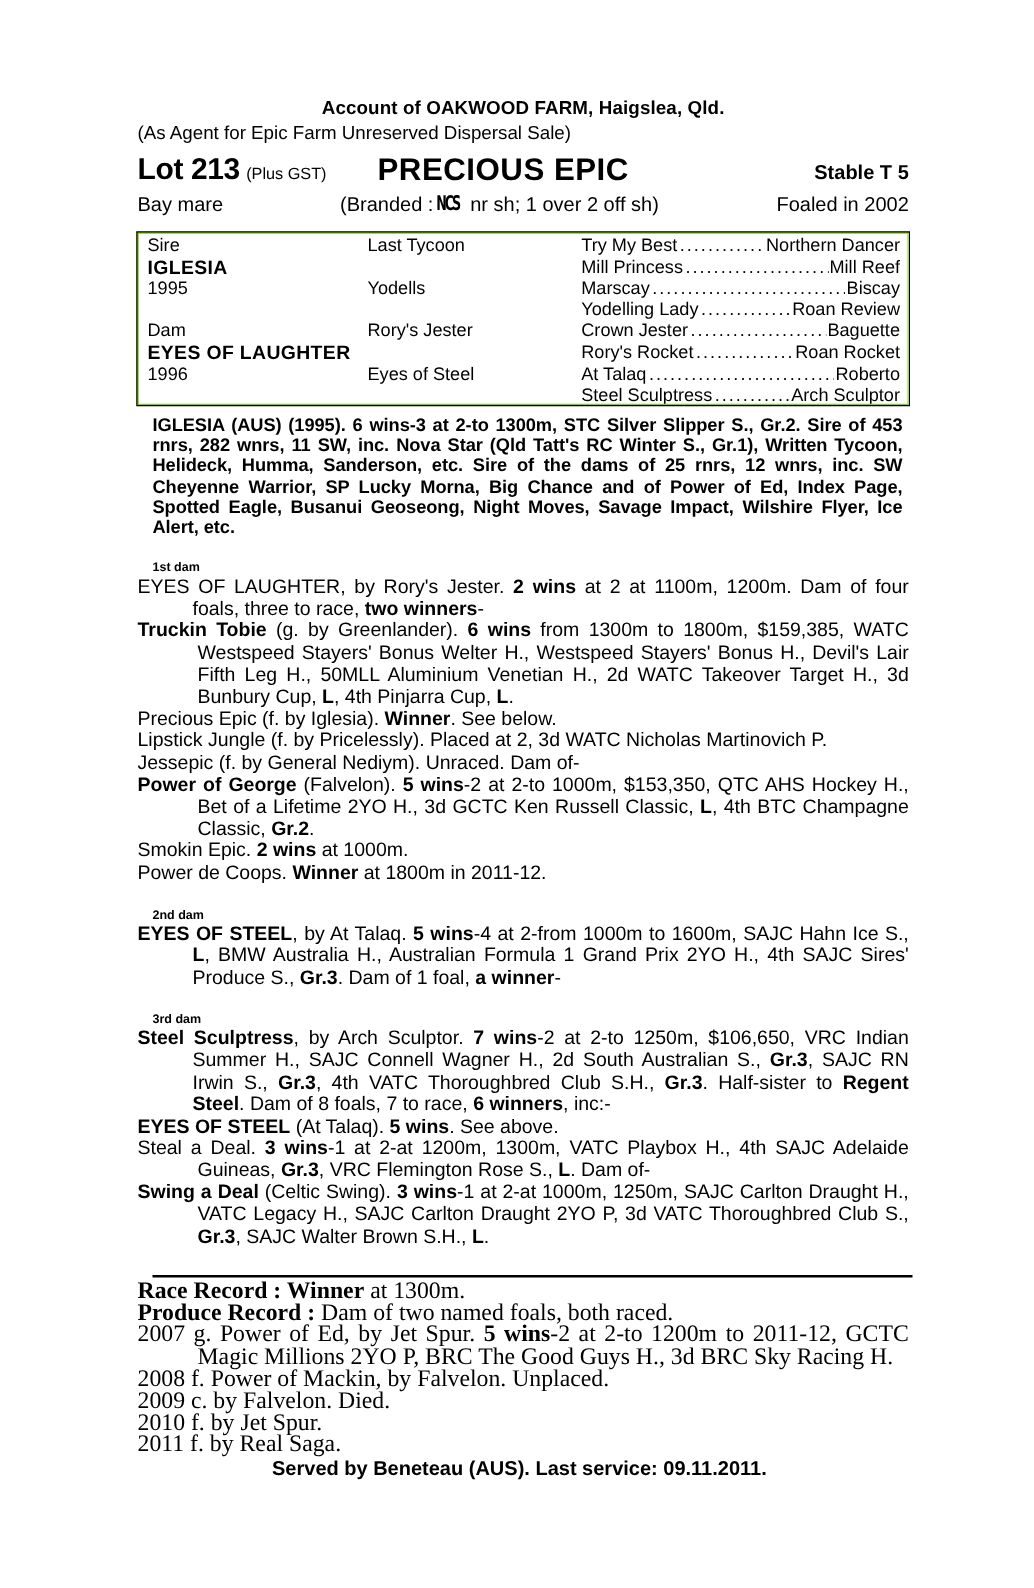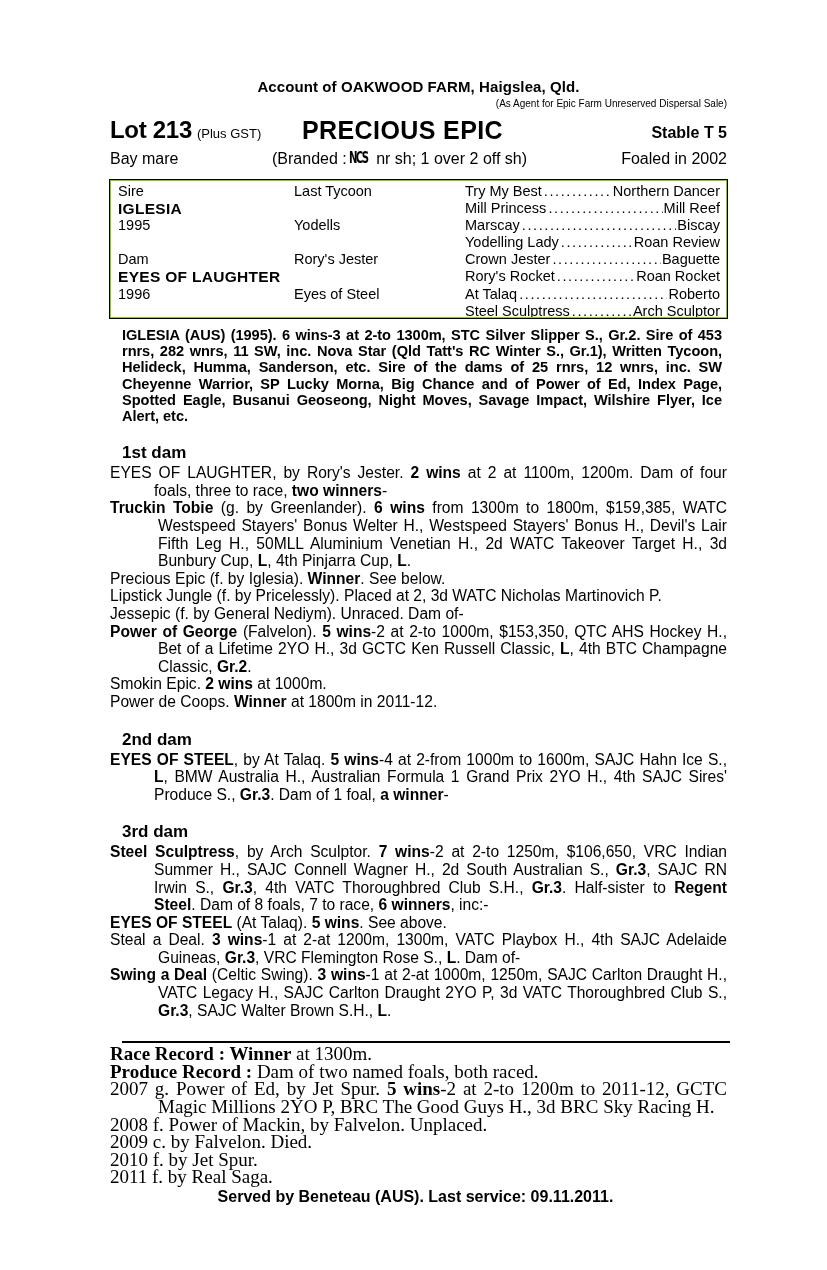--- a/index.html
+++ b/index.html
@@ -24,22 +24,22 @@
 
   
   .account-line {
     text-align: center;
     font-weight: bold;
     font-size: 15px;
     letter-spacing: 0.1px;
     margin: 0 0 3px 0;
   }
   .agent-line {
-    text-align: right;
-    font-size: 10px;
+    text-align: left;
+    font-size: 15px;
     margin: 0 0 7px 0;
   }
   .lot-row {
     display: flex;
     align-items: baseline;
     margin: 0 0 4px 0;
     position: relative;
   }
   .lot-no {
     font-size: 24px;
@@ -131,21 +131,21 @@
     width: 600px;
     font-size: 14.6px;
     font-weight: bold;
     line-height: 16.2px;
     text-align: justify;
     letter-spacing: -0.05px;
   }
 
   
   .section-head {
-    font-size: 17px;
+    font-size: 10px;
     font-weight: bold;
     margin: 19px 0 1px 12px;
   }
   .blk { font-size: 15.6px; line-height: 17.6px; }
   p.l {
     margin: 0;
     text-align: justify;
     text-justify: inter-word;
   }
   p.l.last { text-align: left; }

